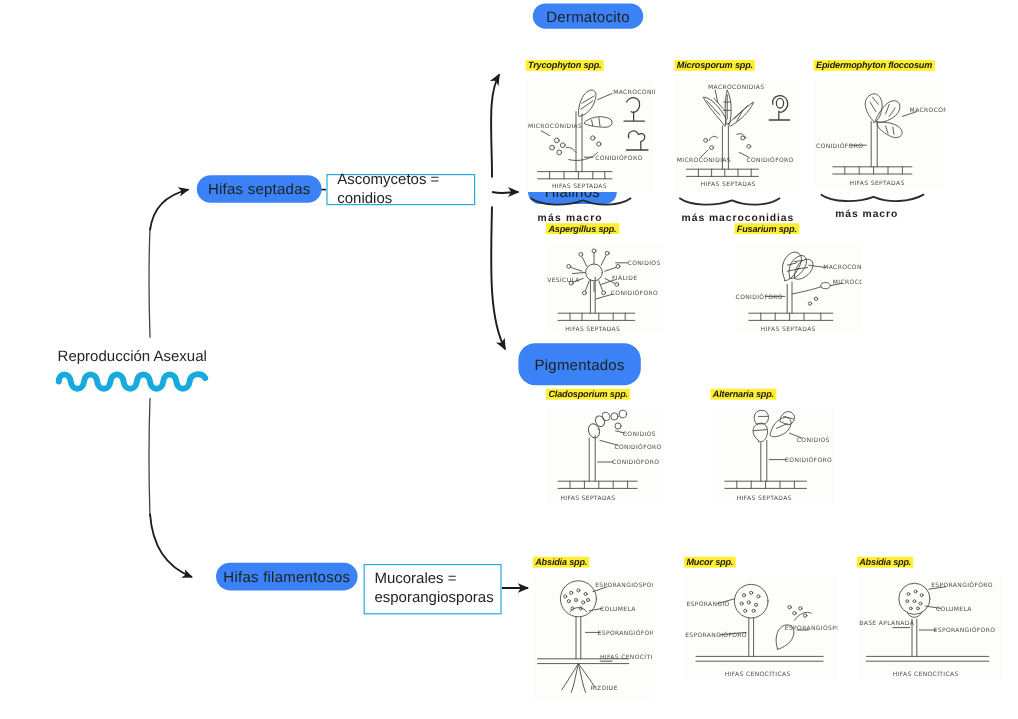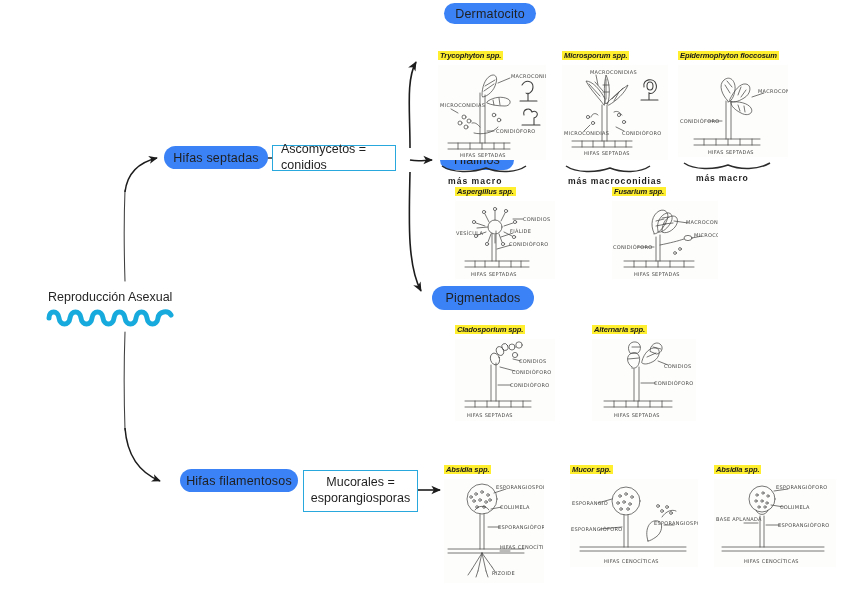--- a/index.html
+++ b/index.html
@@ -90,34 +90,34 @@
   </div>
 
   <div class="pill" style="left:180px;top:469px;width:118px;height:23px;">
     <span>Hifas filamentosos</span>
   </div>
 
   <div class="boxnode" style="left:272px;top:145px;width:124px;height:26px;justify-content:center;">
     <span>Ascomycetos = conidios</span>
   </div>
 
-  <div class="boxnode" style="left:303px;top:470px;width:115px;height:42px;flex-direction:column;align-items:center;justify-content:center;">
+  <div class="boxnode" style="left:303px;top:470px;width:115px;height:42px;flex-direction:column;align-items:flex-start;justify-content:center;">
     <span>Mucorales =</span>
     <span>esporangiosporas</span>
   </div>
 
   <div class="pill" style="left:444px;top:3px;width:92px;height:21px;">
     <span>Dermatocito</span>
   </div>
 
   <div class="pill" style="left:440px;top:150px;width:74px;height:20px;">
     <span>Hialinos</span>
   </div>
 
-  <div class="pill" style="left:432px;top:286px;width:102px;height:24px;">
+  <div class="pill" style="left:432px;top:286px;width:102px;height:35px;">
     <span>Pigmentados</span>
   </div>
 
 
   <div class="spec" style="left:438px;top:44px;">
     <div class="spec-title">Trycophyton spp.</div>
     <div class="spec-fig">
       <svg width="108" height="95" viewBox="0 0 108 95">
         <rect x="0" y="0" width="108" height="95" fill="#fdfdfb"></rect>
 

